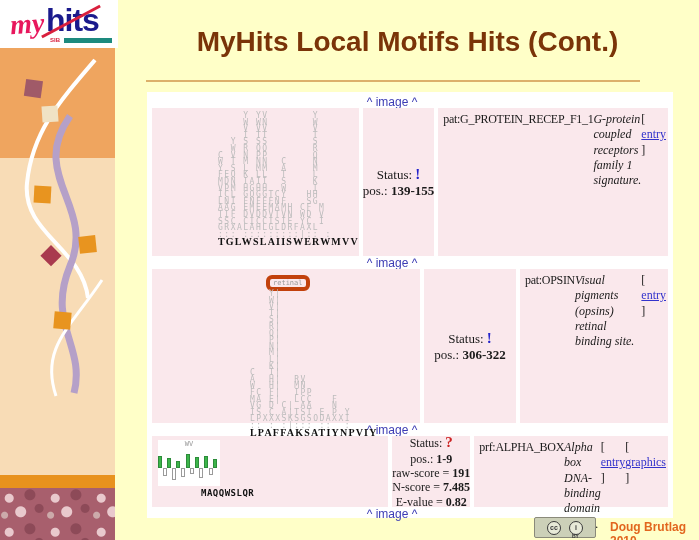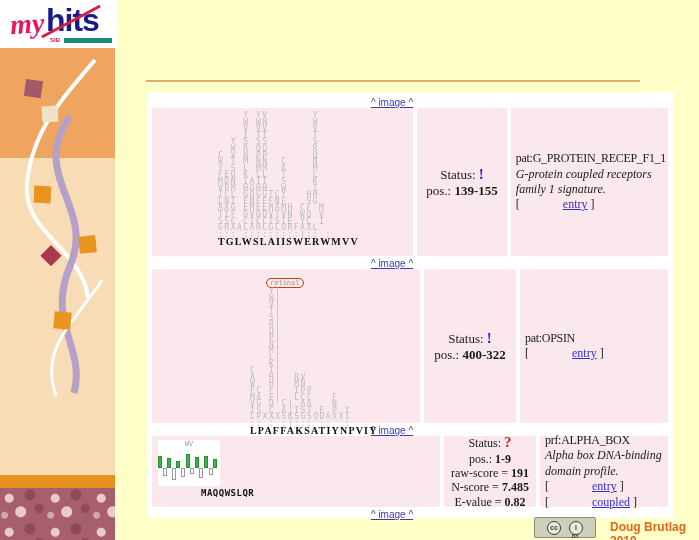--- a/index.html
+++ b/index.html
@@ -28,51 +28,51 @@
   .sb-svg { position:absolute; left:0; top:48px; z-index:4; }
 
   
   .title { position:absolute; left:130px; top:26px; width:555px; text-align:center;
     font-size:28px; font-weight:bold; color:#7a3408; }
   .title-rule { position:absolute; left:146px; top:80px; width:494px; height:2px; background:#dcb06a; }
 
   
   .card { position:absolute; left:147px; top:92px; width:526px; height:426px; background:#ffffff; padding:3px 5px 0 5px; }
   .img-link-row { width:480px; text-align:center; height:13px; line-height:12px; }
-  .img-link { font-size:10px; color:#3c3cb4; text-decoration:underline; cursor:pointer; }
+  .img-link { font-size:12px; color:#3c3cb4; cursor:pointer; }
   .hit-row { display:flex; gap:4px; }
   .cell { background:#fae8ec; }
   .cell-logo   { width:268px; position:relative; }
   .cell-status { width:92px; display:flex; flex-direction:column; justify-content:center; align-items:center;
                  font-family:"Liberation Serif", serif; font-size:13px; color:#1a1a1a; }
   .cell-desc   { flex:1; font-family:"Liberation Serif", serif; font-size:12px; color:#1a1a1a;
-                 display:flex; flex-direction:column; justify-content:center; padding:4px 2px 4px 5px; line-height:1.28; }
+                 display:flex; flex-direction:row; justify-content:center; padding:4px 2px 4px 5px; line-height:1.28; }
   .row-1 { height:148px; }
   .row-2 { height:154px; }
   .row-3 { height:71px; }
   .row-3 .cell-logo { width:288px; }
   .row-3 .cell-status { font-size:12px; line-height:1.18; }
 
   pre.ascii { font-family:"DejaVu Sans Mono", monospace; font-size:8px; line-height:6.6px;
     letter-spacing:1.5px; color:#bcbcbc; }
   pre.ascii-consensus { font-family:Liberation Serif, serif; font-size:10px; line-height:8px;
     letter-spacing:1.2px; color:#111; font-weight:bold; }
   .logo1-wrap { position:absolute; left:66px; top:5px; }
   .logo2-wrap { position:absolute; left:98px; top:2px; }
   .retinal-tag { display:inline-block; margin-left:16px; font-family:"DejaVu Sans Mono", monospace;
-    font-size:7px; color:#999; border:1px solid #c2410c; border-radius:6px; padding:0 3px; line-height:8px; }
+    font-size:7px; color:#999; border:4px solid #c2410c; border-radius:6px; padding:0 3px; line-height:8px; }
 
   .status-line { white-space:nowrap; }
   .excl { color:#2222cc; font-weight:bold; font-size:15px; }
   .quest { color:#cc2222; font-weight:bold; font-size:15px; }
   .bval { font-weight:bold; }
   .desc-name { letter-spacing:-0.3px; }
   .desc-text { font-style:italic; }
   .desc-linkline { }
-  .a-link { color:#3333cc; text-decoration:underline; cursor:pointer;margin-left:40px; }
+  .a-link { color:#3333cc; text-decoration:underline; cursor:pointer; }
 
   
   .prof-box { position:absolute; left:6px; top:4px; width:62px; height:46px; background:#ffffff; }
   .prof-top-label { text-align:center; font-family:"DejaVu Sans Mono", monospace; font-size:7px; color:#9a9a9a; line-height:8px; }
   .prof-bars { position:relative; height:36px; }
   .pbar { position:absolute; width:4px; }
   .pbar.up { background:#3cb54a; border:1px solid #2c8c3a; }
   .pbar.down { background:#ffffff; border:1px solid #9a9a9a; }
   .prof-seq { position:absolute; left:6px; top:52px; font-family:"DejaVu Sans Mono", monospace;
     font-size:9px; font-weight:bold; color:#111; letter-spacing:0.5px;margin-left:43px; }
@@ -107,20 +107,21 @@
   </svg>
 
   <div class="logo-box">
     <span class="logo-my">my</span>
     <span class="logo-hits">hits</span>
     <span class="logo-slash"></span>
     <span class="logo-sib">SIB</span>
     <span class="logo-teal"></span>
   </div>
 
+  <div class="title">MyHits Local Motifs Hits (Cont.)</div>
   <div class="title-rule"></div>
 
   <div class="card">
 
     <div class="img-link-row"><a class="img-link">^ image ^</a></div>
 
     <div class="hit-row row-1">
       <div class="cell cell-logo">
         <div class="logo1-wrap">
           <pre class="ascii">    Y YV       Y
@@ -181,24 +182,25 @@
 MA E|  LCC   F
 VG D C| AA   N
 IS C A|TST E P Y
 LPXXXSKSGSODAXXI
 :: : :|::: ::  :</pre>
           <pre class="ascii-consensus">LPAFFAKSATIYNPVIY</pre>
         </div>
       </div>
       <div class="cell cell-status">
         <div class="status-line"><span>Status:</span> <span class="excl">!</span></div>
-        <div class="status-line"><span>pos.:</span> <span class="bval">400-322</span></div>
+        <div class="status-line"><span>pos.:</span> <span class="bval">306-322</span></div>
       </div>
       <div class="cell cell-desc">
         <div class="desc-name">pat:OPSIN</div>
+        <div class="desc-text">Visual pigments (opsins) retinal binding site.</div>
         <div class="desc-linkline"><span>[</span> <a class="a-link">entry</a> <span>]</span></div>
       </div>
     </div>
 
     <div class="img-link-row"><a class="img-link">^ image ^</a></div>
 
     <div class="hit-row row-3">
       <div class="cell cell-logo">
         <div class="prof-box">
           <div class="prof-top-label">WV</div>
@@ -224,21 +226,21 @@
         <div class="status-line"><span>Status:</span> <span class="quest">?</span></div>
         <div class="status-line"><span>pos.:</span> <span class="bval">1-9</span></div>
         <div class="status-line"><span>raw-score = </span><span class="bval">191</span></div>
         <div class="status-line"><span>N-score = </span><span class="bval">7.485</span></div>
         <div class="status-line"><span>E-value = </span><span class="bval">0.82</span></div>
       </div>
       <div class="cell cell-desc">
         <div class="desc-name">prf:ALPHA_BOX</div>
         <div class="desc-text">Alpha box DNA-binding domain profile.</div>
         <div class="desc-linkline"><span>[</span> <a class="a-link">entry</a> <span>]</span></div>
-        <div class="desc-linkline"><span>[</span> <a class="a-link">coupled</a> <span>]</span></div>
+        <div class="desc-linkline"><span>[</span> <a class="a-link">graphics</a> <span>]</span></div>
       </div>
     </div>
 
     <div class="img-link-row"><a class="img-link">^ image ^</a></div>
   </div>
 
   <div class="cc-badge">
     <span class="cc-circle">cc</span>
     <span class="cc-circle">i</span>
     <span class="cc-by">BY</span>

